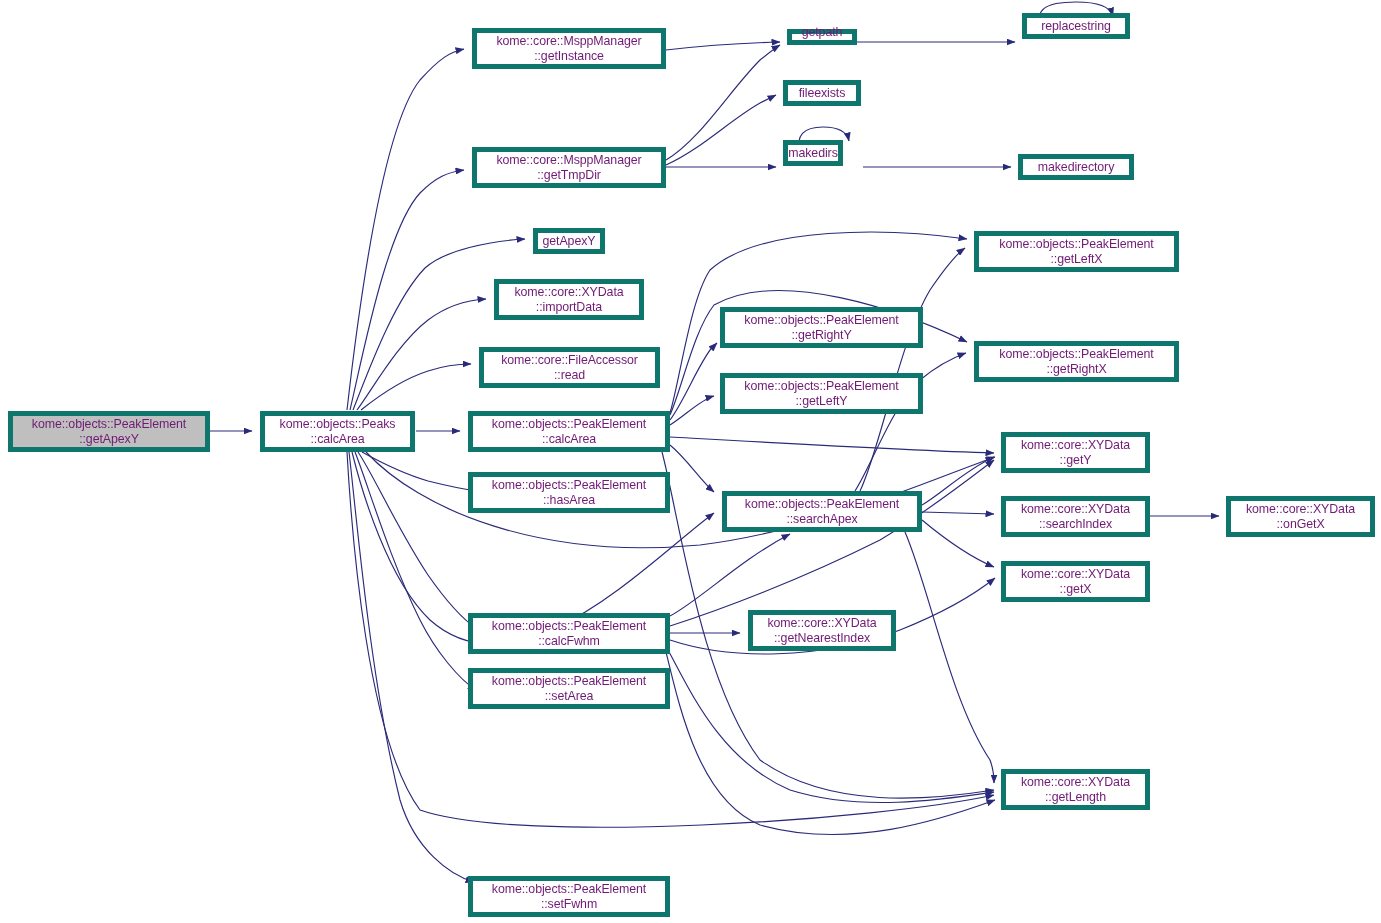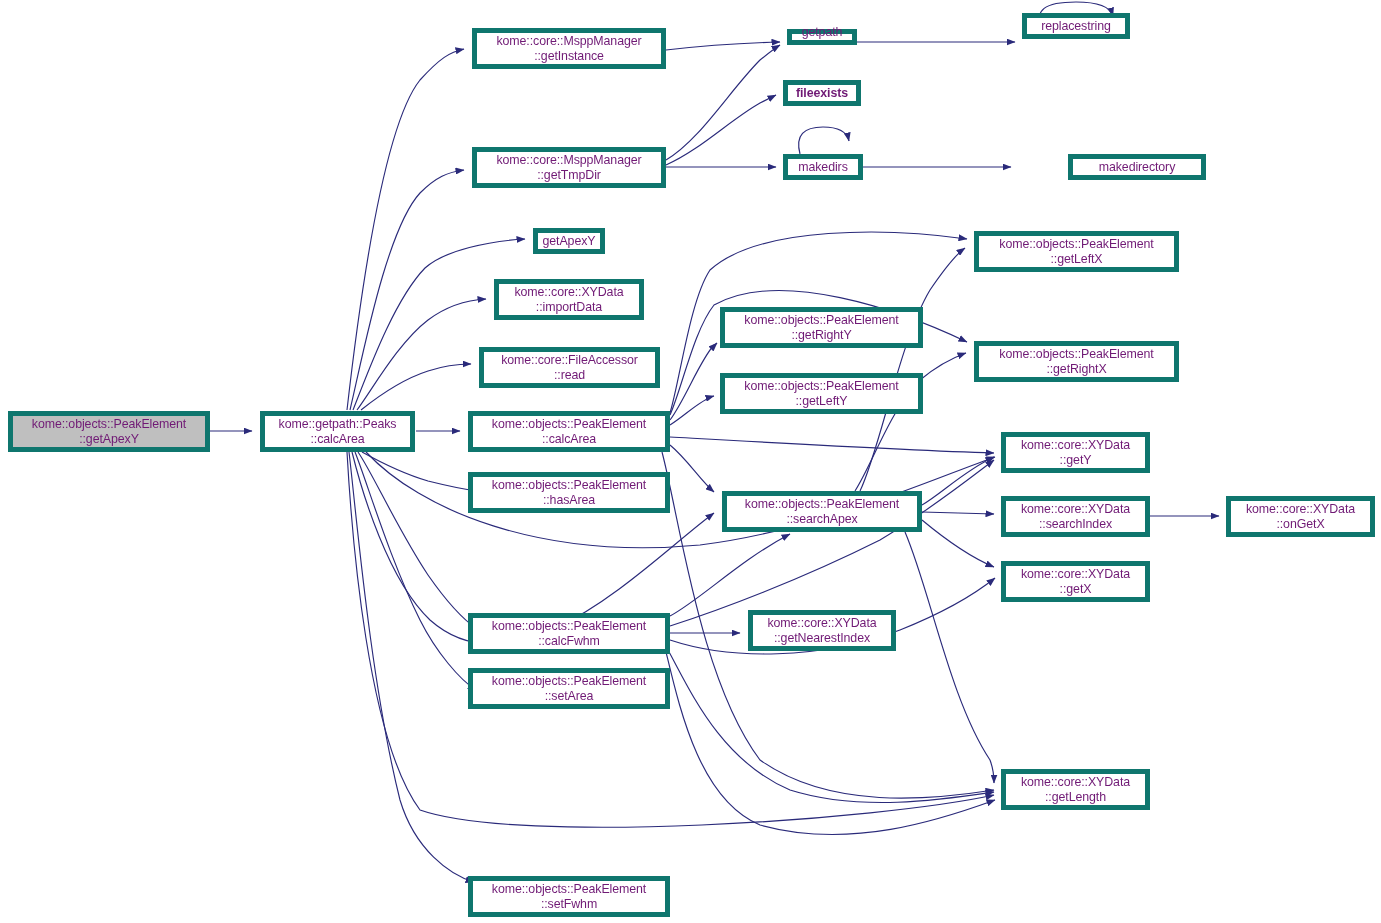--- a/index.html
+++ b/index.html
@@ -100,21 +100,21 @@
         <path d="M670,626 C720,610 800,580 880,540 C930,510 970,478 994,460" fill="none" stroke="#2a2a7a" stroke-width="1.15" marker-end="url(#arrowhead)"></path>
         <path d="M670,640 C730,660 820,660 900,630 C950,610 980,590 995,578" fill="none" stroke="#2a2a7a" stroke-width="1.15" marker-end="url(#arrowhead)"></path>
         <path d="M668,650 C690,690 720,760 790,790 C860,812 940,800 994,792" fill="none" stroke="#2a2a7a" stroke-width="1.15" marker-end="url(#arrowhead)"></path>
         <path d="M666,652 C680,710 700,800 760,825 C850,850 940,820 995,800" fill="none" stroke="#2a2a7a" stroke-width="1.15" marker-end="url(#arrowhead)"></path>
       </g>
   </svg>
 
   <div id="nodes-group">
       <div class="node highlight" style="left: 8px; top: 411px; width: 202px; height: 41px;"><span class="node-label">kome::objects::PeakElement
 ::getApexY</span></div>
-      <div class="node" style="left: 260px; top: 411px; width: 155px; height: 41px;"><span class="node-label">kome::getpath::Peaks
+      <div class="node" style="left: 260px; top: 411px; width: 155px; height: 41px;"><span class="node-label">kome::objects::Peaks
 ::calcArea</span></div>
       <div class="node" style="left: 472px; top: 28px; width: 194px; height: 41px;"><span class="node-label">kome::core::MsppManager
 ::getInstance</span></div>
       <div class="node" style="left: 472px; top: 147px; width: 194px; height: 41px;"><span class="node-label">kome::core::MsppManager
 ::getTmpDir</span></div>
       <div class="node" style="left: 533px; top: 228px; width: 72px; height: 26px;"><span class="node-label">getApexY</span></div>
       <div class="node" style="left: 494px; top: 279px; width: 150px; height: 41px;"><span class="node-label">kome::core::XYData
 ::importData</span></div>
       <div class="node" style="left: 479px; top: 347px; width: 181px; height: 41px;"><span class="node-label">kome::core::FileAccessor
 ::read</span></div>
@@ -122,32 +122,32 @@
 ::calcArea</span></div>
       <div class="node" style="left: 468px; top: 472px; width: 202px; height: 41px;"><span class="node-label">kome::objects::PeakElement
 ::hasArea</span></div>
       <div class="node" style="left: 468px; top: 613px; width: 202px; height: 41px;"><span class="node-label">kome::objects::PeakElement
 ::calcFwhm</span></div>
       <div class="node" style="left: 468px; top: 668px; width: 202px; height: 41px;"><span class="node-label">kome::objects::PeakElement
 ::setArea</span></div>
       <div class="node" style="left: 468px; top: 876px; width: 202px; height: 41px;"><span class="node-label">kome::objects::PeakElement
 ::setFwhm</span></div>
       <div class="node" style="left: 787px; top: 29px; width: 70px; height: 16px;"><span class="node-label">getpath</span></div>
-      <div class="node" style="left: 783px; top: 80px; width: 78px; height: 26px; font-weight: bold;"><span class="node-label">fileexists</span></div>
-      <div class="node" style="left: 783px; top: 154px; width: 80px; height: 26px;"><span class="node-label">makedirs</span></div>
+      <div class="node" style="left: 783px; top: 80px; width: 78px; height: 26px;"><span class="node-label">fileexists</span></div>
+      <div class="node" style="left: 783px; top: 140px; width: 60px; height: 26px;"><span class="node-label">makedirs</span></div>
       <div class="node" style="left: 720px; top: 307px; width: 203px; height: 41px;"><span class="node-label">kome::objects::PeakElement
 ::getRightY</span></div>
       <div class="node" style="left: 720px; top: 373px; width: 203px; height: 41px;"><span class="node-label">kome::objects::PeakElement
 ::getLeftY</span></div>
       <div class="node" style="left: 722px; top: 491px; width: 200px; height: 41px;"><span class="node-label">kome::objects::PeakElement
 ::searchApex</span></div>
       <div class="node" style="left: 748px; top: 610px; width: 148px; height: 41px;"><span class="node-label">kome::core::XYData
 ::getNearestIndex</span></div>
       <div class="node" style="left: 1022px; top: 13px; width: 108px; height: 26px;"><span class="node-label">replacestring</span></div>
-      <div class="node" style="left: 1068px; top: 154px; width: 138px; height: 26px;"><span class="node-label">makedirectory</span></div>
+      <div class="node" style="left: 1018px; top: 154px; width: 116px; height: 26px;"><span class="node-label">makedirectory</span></div>
       <div class="node" style="left: 974px; top: 231px; width: 205px; height: 41px;"><span class="node-label">kome::objects::PeakElement
 ::getLeftX</span></div>
       <div class="node" style="left: 974px; top: 341px; width: 205px; height: 41px;"><span class="node-label">kome::objects::PeakElement
 ::getRightX</span></div>
       <div class="node" style="left: 1001px; top: 432px; width: 149px; height: 41px;"><span class="node-label">kome::core::XYData
 ::getY</span></div>
       <div class="node" style="left: 1001px; top: 496px; width: 149px; height: 41px;"><span class="node-label">kome::core::XYData
 ::searchIndex</span></div>
       <div class="node" style="left: 1001px; top: 561px; width: 149px; height: 41px;"><span class="node-label">kome::core::XYData
 ::getX</span></div>

